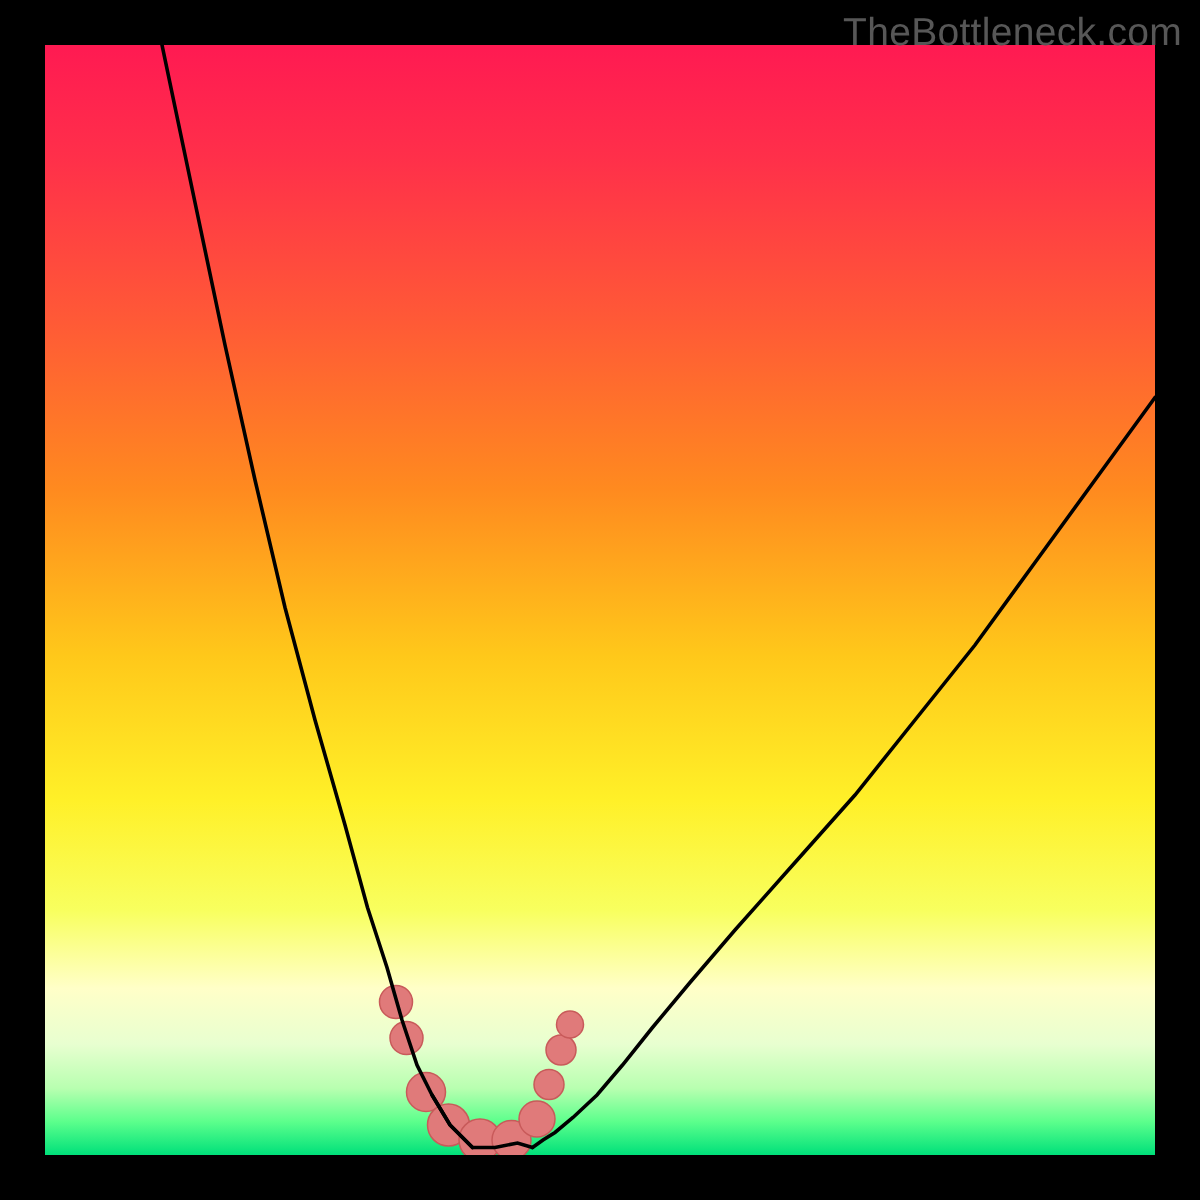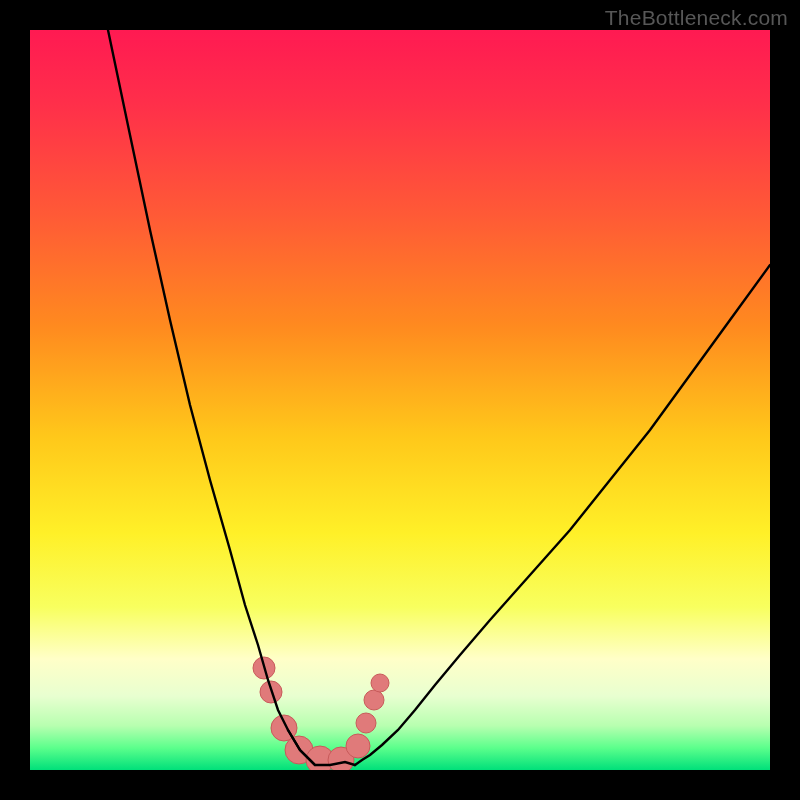--- a/index.html
+++ b/index.html
@@ -21,21 +21,21 @@
   }
   .gradient {
     position: absolute;
     inset: 0;
   }
   .watermark {
     position: absolute;
     top: 6px;
     right: 12px;
     color: #575757;
-    font-size: 21px;
+    font-size: 26px;
     font-weight: 400;
     letter-spacing: 0.2px;
     z-index: 5;
   }
   svg.curves {
     position: absolute;
     inset: 0;
     width: 740px;
     height: 740px;
     z-index: 3;

